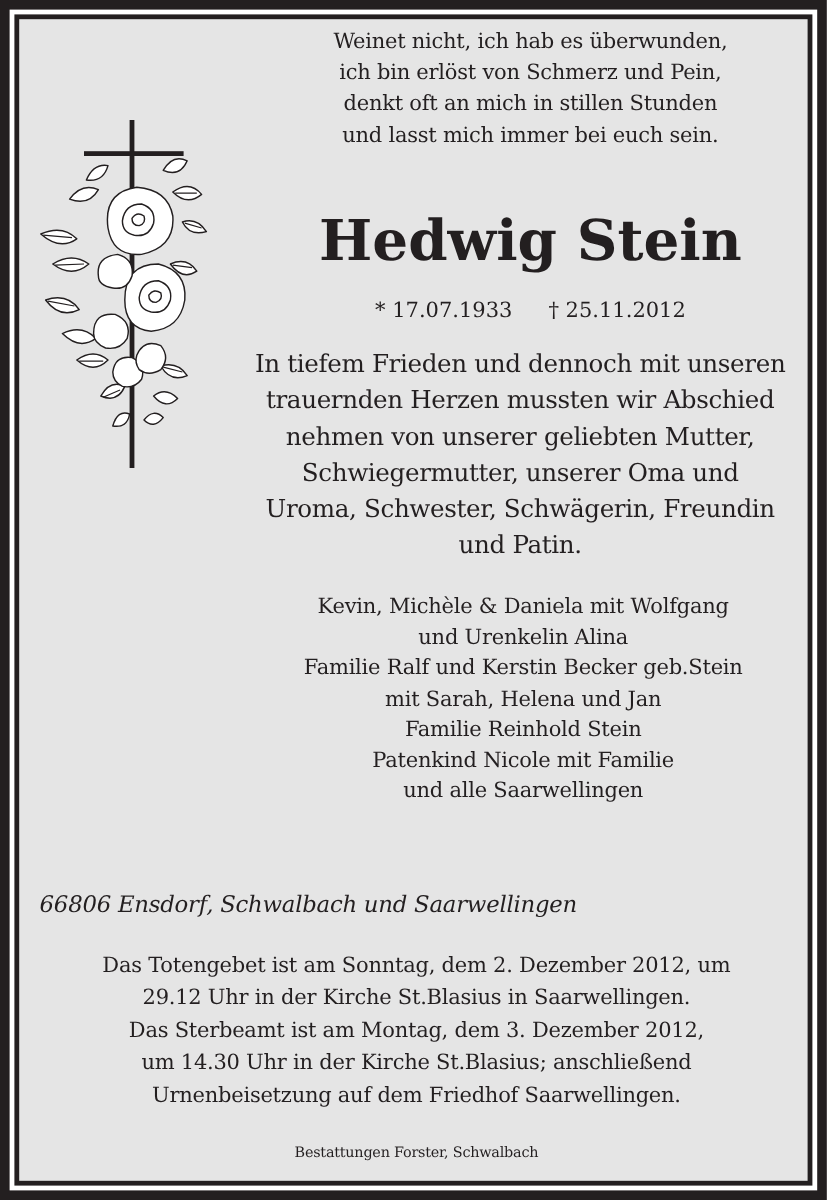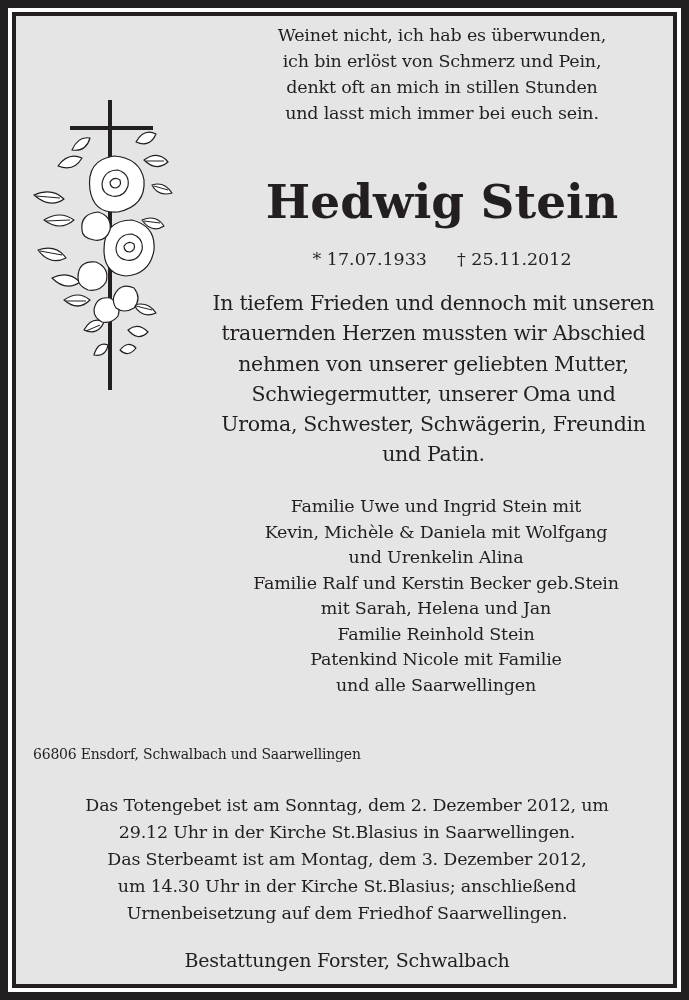--- a/index.html
+++ b/index.html
@@ -43,29 +43,29 @@
   .message {
     position: absolute; left: 160px; width: 515px; top: 272px;
     font-size: 20.5px; line-height: 30.3px; letter-spacing: -0.3px;
   }
   .family {
     position: absolute; left: 180px; width: 480px; top: 478px;
     font-size: 17.5px; line-height: 25.5px; letter-spacing: -0.2px;
   }
   .address {
     position: absolute; left: 17px; top: 725px;
-    font-size: 14px; line-height: 26px; letter-spacing: -0.2px; white-space: nowrap;
+    font-size: 19px; line-height: 26px; letter-spacing: -0.2px; white-space: nowrap; font-style: italic;
   }
   .service {
     position: absolute; left: 6px; width: 650px; top: 776px;
     font-size: 17.5px; line-height: 27px; letter-spacing: -0.2px;
   }
   .undertaker {
     position: absolute; left: 6px; width: 650px; top: 931px;
-    font-size: 19px; line-height: 26px; letter-spacing: -0.2px;
+    font-size: 12px; line-height: 26px; letter-spacing: -0.2px;
   }
   .cross-art {
     position: absolute; left: 8px; top: 84px; width: 160px; height: 292px;
   }
 </style>
 </head>
 <body>
 
 <div class="outer-gap"></div>
 <div class="inner-frame"></div>
@@ -143,21 +143,20 @@
   <div class="message centered">
     <span class="line">In tiefem Frieden und dennoch mit unseren</span>
     <span class="line">trauernden Herzen mussten wir Abschied</span>
     <span class="line">nehmen von unserer geliebten Mutter,</span>
     <span class="line">Schwiegermutter, unserer Oma und</span>
     <span class="line">Uroma, Schwester, Schwägerin, Freundin</span>
     <span class="line">und Patin.</span>
   </div>
 
   <div class="family centered">
-    <span class="line">Familie Uwe und Ingrid Stein mit</span>
     <span class="line">Kevin, Michèle &amp; Daniela mit Wolfgang</span>
     <span class="line">und Urenkelin Alina</span>
     <span class="line">Familie Ralf und Kerstin Becker geb.Stein</span>
     <span class="line">mit Sarah, Helena und Jan</span>
     <span class="line">Familie Reinhold Stein</span>
     <span class="line">Patenkind Nicole mit Familie</span>
     <span class="line">und alle Saarwellingen</span>
   </div>
 
   <div class="address">66806 Ensdorf, Schwalbach und Saarwellingen</div>

